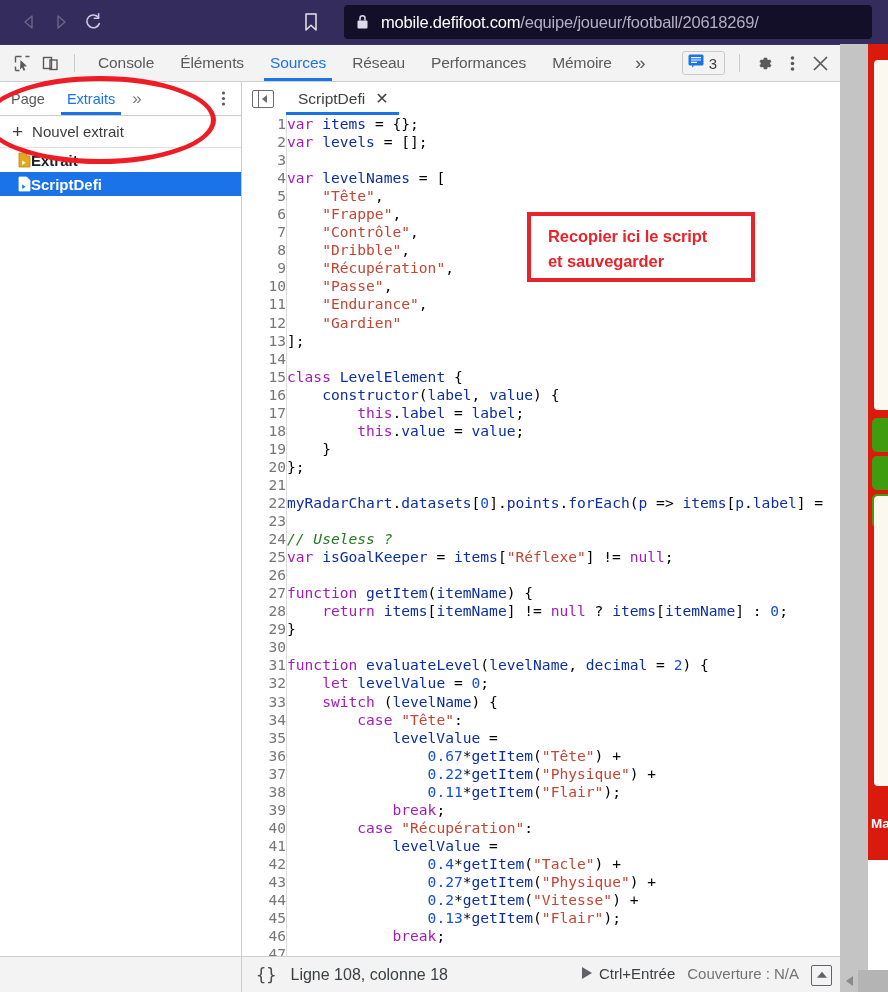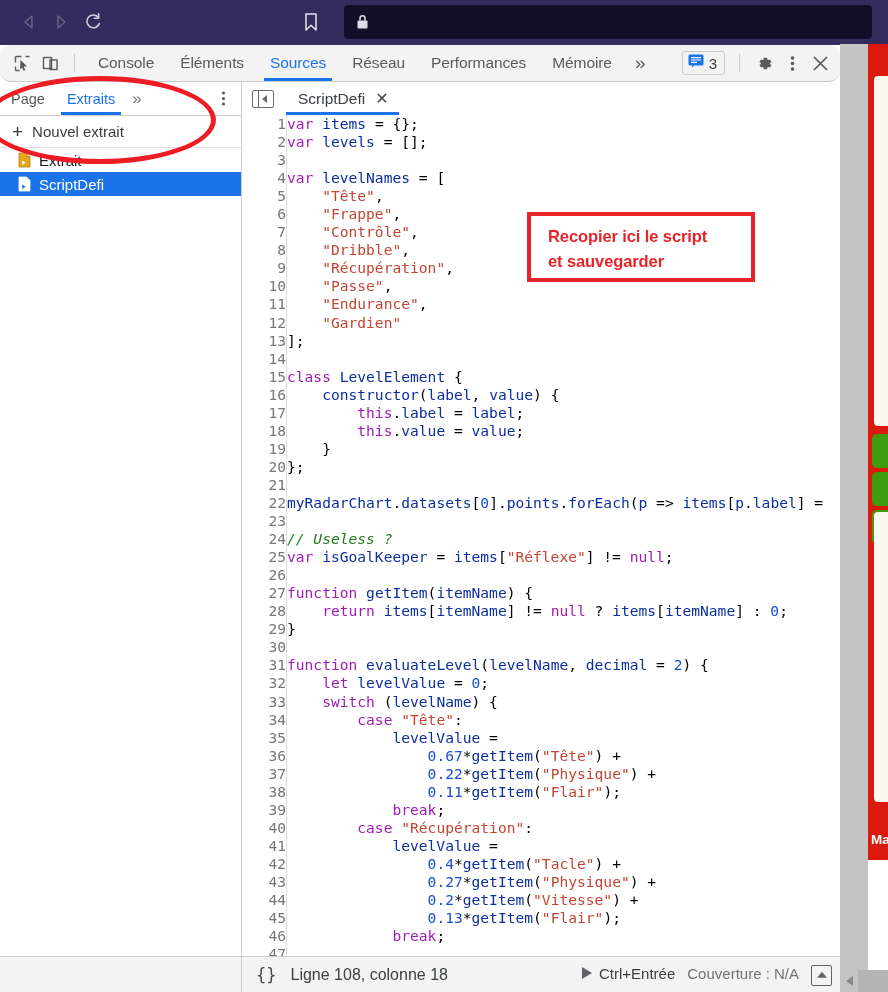--- a/index.html
+++ b/index.html
@@ -72,21 +72,21 @@
     color: #b4afc6;
     white-space: nowrap;
     overflow: hidden;
     letter-spacing: -0.2px;
   }
   .url-text .host { color: #ffffff; }
 
   
   .page-sliver {
     position: absolute;
-    left: 868px; top: 44px;
+    left: 868px; top: 28px;
     width: 20px; height: 878px;
     background: #d91a0c;
     overflow: hidden;
   }
   .sliver-card {
     position: absolute;
     left: 6px;
     width: 24px;
     background: #fbf8ef;
     border-radius: 4px 0 0 4px;
@@ -146,21 +146,20 @@
 
   
   .dt-toolbar {
     position: relative;
     height: 37px;
     background: #f3f3f3;
     border-bottom: 1px solid #cdcdcd;
     display: flex;
     align-items: center;
     box-sizing: border-box;
-    border-radius: 12px;
   }
   .dt-tool-icon {
     width: 28px; height: 28px;
     display: flex;
     align-items: center;
     justify-content: center;
     color: #5a5a5a;
     flex: 0 0 auto;
   }
   .dt-tool-icon.first { margin-left: 8px; }
@@ -298,21 +297,21 @@
     color: #3c3c3c;
     font-weight: 400;
   }
   .snippet-item {
     height: 24px;
     display: flex;
     align-items: center;
     padding-left: 18px;
     font-size: 15px;
     color: #202124;
-    gap: 8px;
+    font-weight: bold;
   }
   .snippet-item.selected {
     background: #1a73e8;
     color: #ffffff;
   }
   .file-icon {
     width: 13px; height: 16px;
     flex: 0 0 auto;
     position: relative;
   }
@@ -624,20 +623,21 @@
       </svg>
   </div>
 
   <div class="omnibox">
     <span class="lock-icon">
       <svg width="13" height="16" viewBox="0 0 13 16">
           <rect x="1.5" y="6.5" width="10" height="8" rx="1" fill="currentColor"></rect>
           <path d="M4 6.5 V4.3 a2.5 2.5 0 0 1 5 0 V6.5" fill="none" stroke="currentColor" stroke-width="1.5"></path>
         </svg>
     </span>
+    <span class="url-text"><span class="host">mobile.defifoot.com</span><span>/equipe/joueur/football/20618269/</span></span>
   </div>
 </div>
 
 <div class="page-scrollbar-v">
   <div class="page-sb-thumb"></div>
 </div>
 <div class="page-sliver">
   <div class="sliver-card c1"></div>
   <div class="sliver-btn b1"></div>
   <div class="sliver-btn b2"></div>

